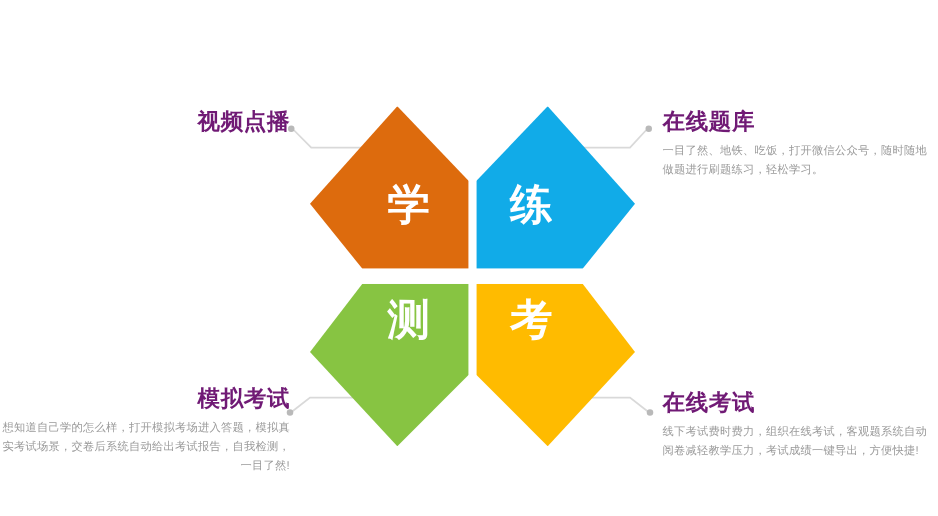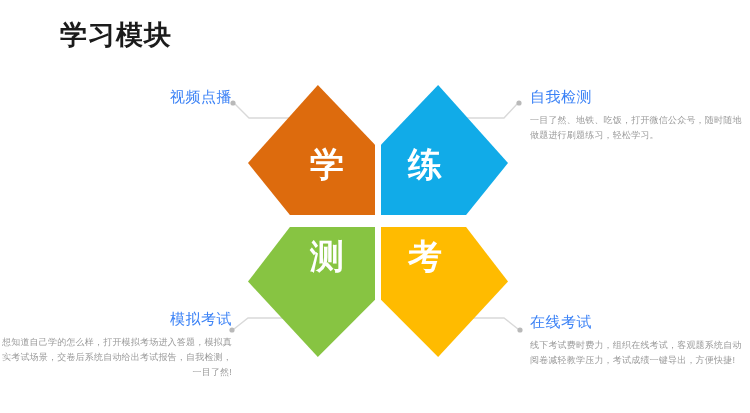--- a/index.html
+++ b/index.html
@@ -60,21 +60,21 @@
   .petal-br{left:136px;top:142px;width:127px;height:130px;}
   .petal-br .shape{
     width:100%;height:100%;background:#FFBB00;
     clip-path:polygon(0% 0%,67% 0%,100% 42%,45% 100%,0% 56%);
   }
   .petal-br .glyph{left:27px;top:12px;}
 
   
   .callout{position:absolute;}
   .callout .c-title{
-    font-size:15px;font-weight:normal;color:#3b82f6;line-height:18px;letter-spacing:.5px;
+    font-size:18px;font-weight:bold;color:#701a75;line-height:18px;letter-spacing:.5px;
   }
   .callout .c-body{
     margin-top:7px;font-size:9px;color:#9a9a9a;line-height:15px;letter-spacing:.2px;
   }
   .callout.right-align{text-align:right;}
   .callout.left-align{text-align:left;}
 
   .callout-video{left:0px;top:88px;width:232px;}
   .callout-bank{left:530px;top:88px;width:218px;}
   .callout-mock{left:0px;top:310px;width:232px;}
@@ -82,21 +82,20 @@
 </style>
 </head>
 <body>
 
 <div class="stage">
 
   <div class="header">
     <span class="hexbullet">
       <span class="hx"></span>
     </span>
-    <span class="page-title">学习模块</span>
   </div>
 
   <svg width="750" height="413" style="position:absolute;left:0;top:0;">
 
     <polyline points="235,104 249,118 320,118" fill="none" stroke="#d9d9d9" stroke-width="1.4"></polyline>
     <circle cx="233" cy="103" r="2.6" fill="#b9b9b9"></circle>
 
     <polyline points="430,118 504,118 517,104" fill="none" stroke="#d9d9d9" stroke-width="1.4"></polyline>
     <circle cx="519" cy="103" r="2.6" fill="#b9b9b9"></circle>
 
@@ -129,21 +128,21 @@
       <span class="glyph">考</span>
     </div>
 
   </div>
 
   <div class="callout callout-video right-align">
     <div class="c-title">视频点播</div>
   </div>
 
   <div class="callout callout-bank left-align">
-    <div class="c-title">自我检测</div>
+    <div class="c-title">在线题库</div>
     <div class="c-body">一目了然、地铁、吃饭，打开微信公众号，随时随地做题进行刷题练习，轻松学习。</div>
   </div>
 
   <div class="callout callout-exam left-align">
     <div class="c-title">在线考试</div>
     <div class="c-body">线下考试费时费力，组织在线考试，客观题系统自动阅卷减轻教学压力，考试成绩一键导出，方便快捷!</div>
   </div>
 
   <div class="callout callout-mock right-align">
     <div class="c-title">模拟考试</div>

